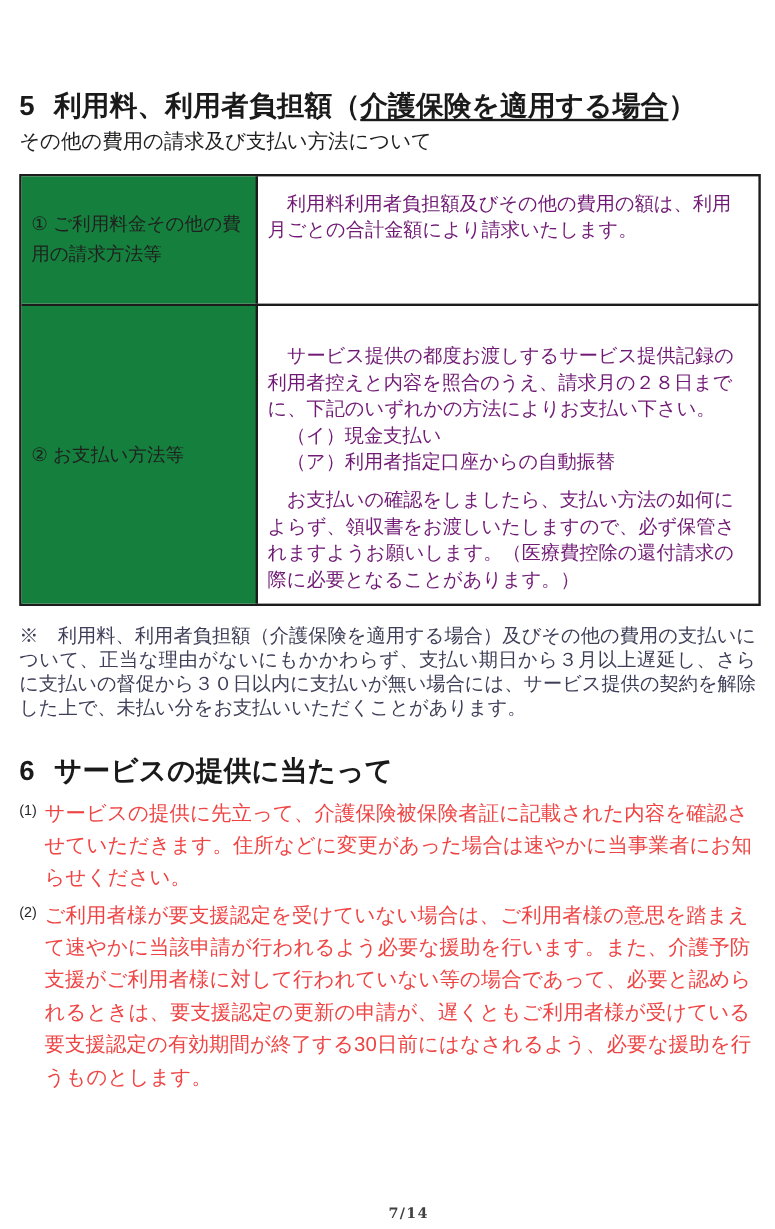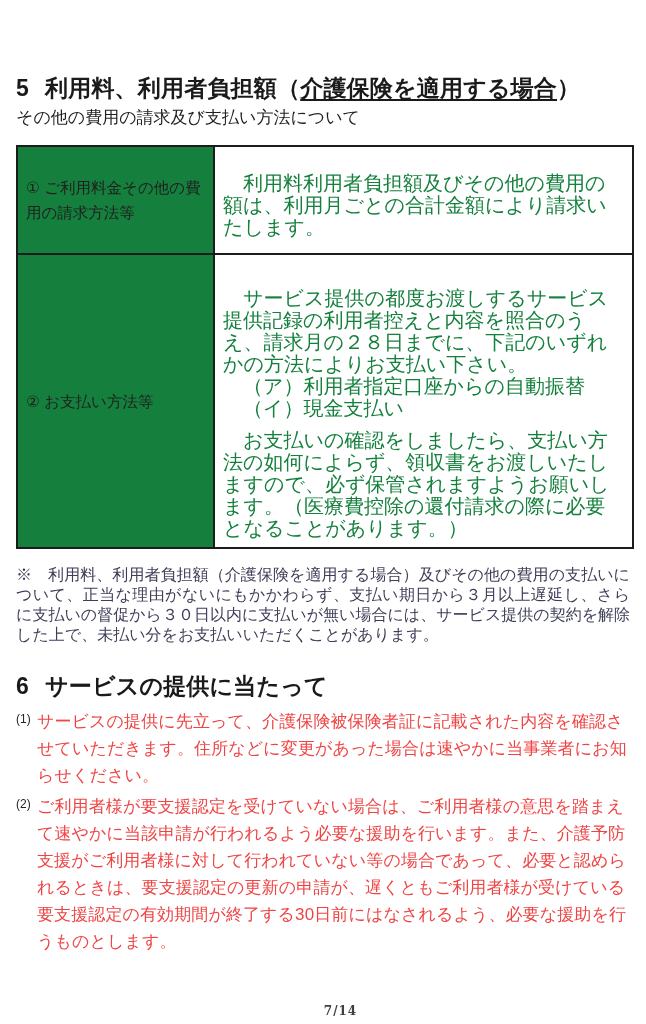--- a/index.html
+++ b/index.html
@@ -43,23 +43,23 @@
   .t-label {
     background:#15803d;
     border-right:2px solid #1c1c1c;
     display:flex; align-items:center;
     padding:6px 8px;
     box-sizing:border-box;
     font-size:15.5px; color:#1f1f1f; line-height:25px;
   }
   .t-body {
     font-family:"Liberation Serif","DejaVu Serif",serif;
-    color:#15803d;
-    font-size:20px; line-height:22px;
-    padding:25px 8px 8px 8px;
+    color:#701a75;
+    font-size:16px; line-height:22px;
+    padding:13px 8px 8px 8px;
     box-sizing:border-box;
   }
   .t-row-2 .t-body { padding-top:32px; }
   .t-body p { margin:0; }
   .t-body p.para-gap { margin-top:10px; }
 
   
   .note {
     margin:16px 2px 0 0;
     font-family:"Liberation Serif","DejaVu Serif",serif;
@@ -110,22 +110,22 @@
     <div class="t-row t-row-1">
       <div class="t-label">① ご利用料金その他の費用の請求方法等</div>
       <div class="t-body">
         <p>　利用料利用者負担額及びその他の費用の額は、利用月ごとの合計金額により請求いたします。</p>
       </div>
     </div>
     <div class="t-row t-row-2">
       <div class="t-label">② お支払い方法等</div>
       <div class="t-body">
         <p>　サービス提供の都度お渡しするサービス提供記録の利用者控えと内容を照合のうえ、請求月の２８日までに、下記のいずれかの方法によりお支払い下さい。</p>
+        <p>　（イ）現金支払い</p>
         <p>　（ア）利用者指定口座からの自動振替</p>
-        <p>　（イ）現金支払い</p>
         <p class="para-gap">　お支払いの確認をしましたら、支払い方法の如何によらず、領収書をお渡しいたしますので、必ず保管されますようお願いします。（医療費控除の還付請求の際に必要となることがあります。）</p>
       </div>
     </div>
   </div>
 
   <p class="note">※　利用料、利用者負担額（介護保険を適用する場合）及びその他の費用の支払いについて、正当な理由がないにもかかわらず、支払い期日から３月以上遅延し、さらに支払いの督促から３０日以内に支払いが無い場合には、サービス提供の契約を解除した上で、未払い分をお支払いいただくことがあります。</p>
 
   <h1 class="sec-heading sec-heading-6"><span class="sec-num">6</span><span>サービスの提供に当たって</span></h1>
 
   <div class="num-list">

